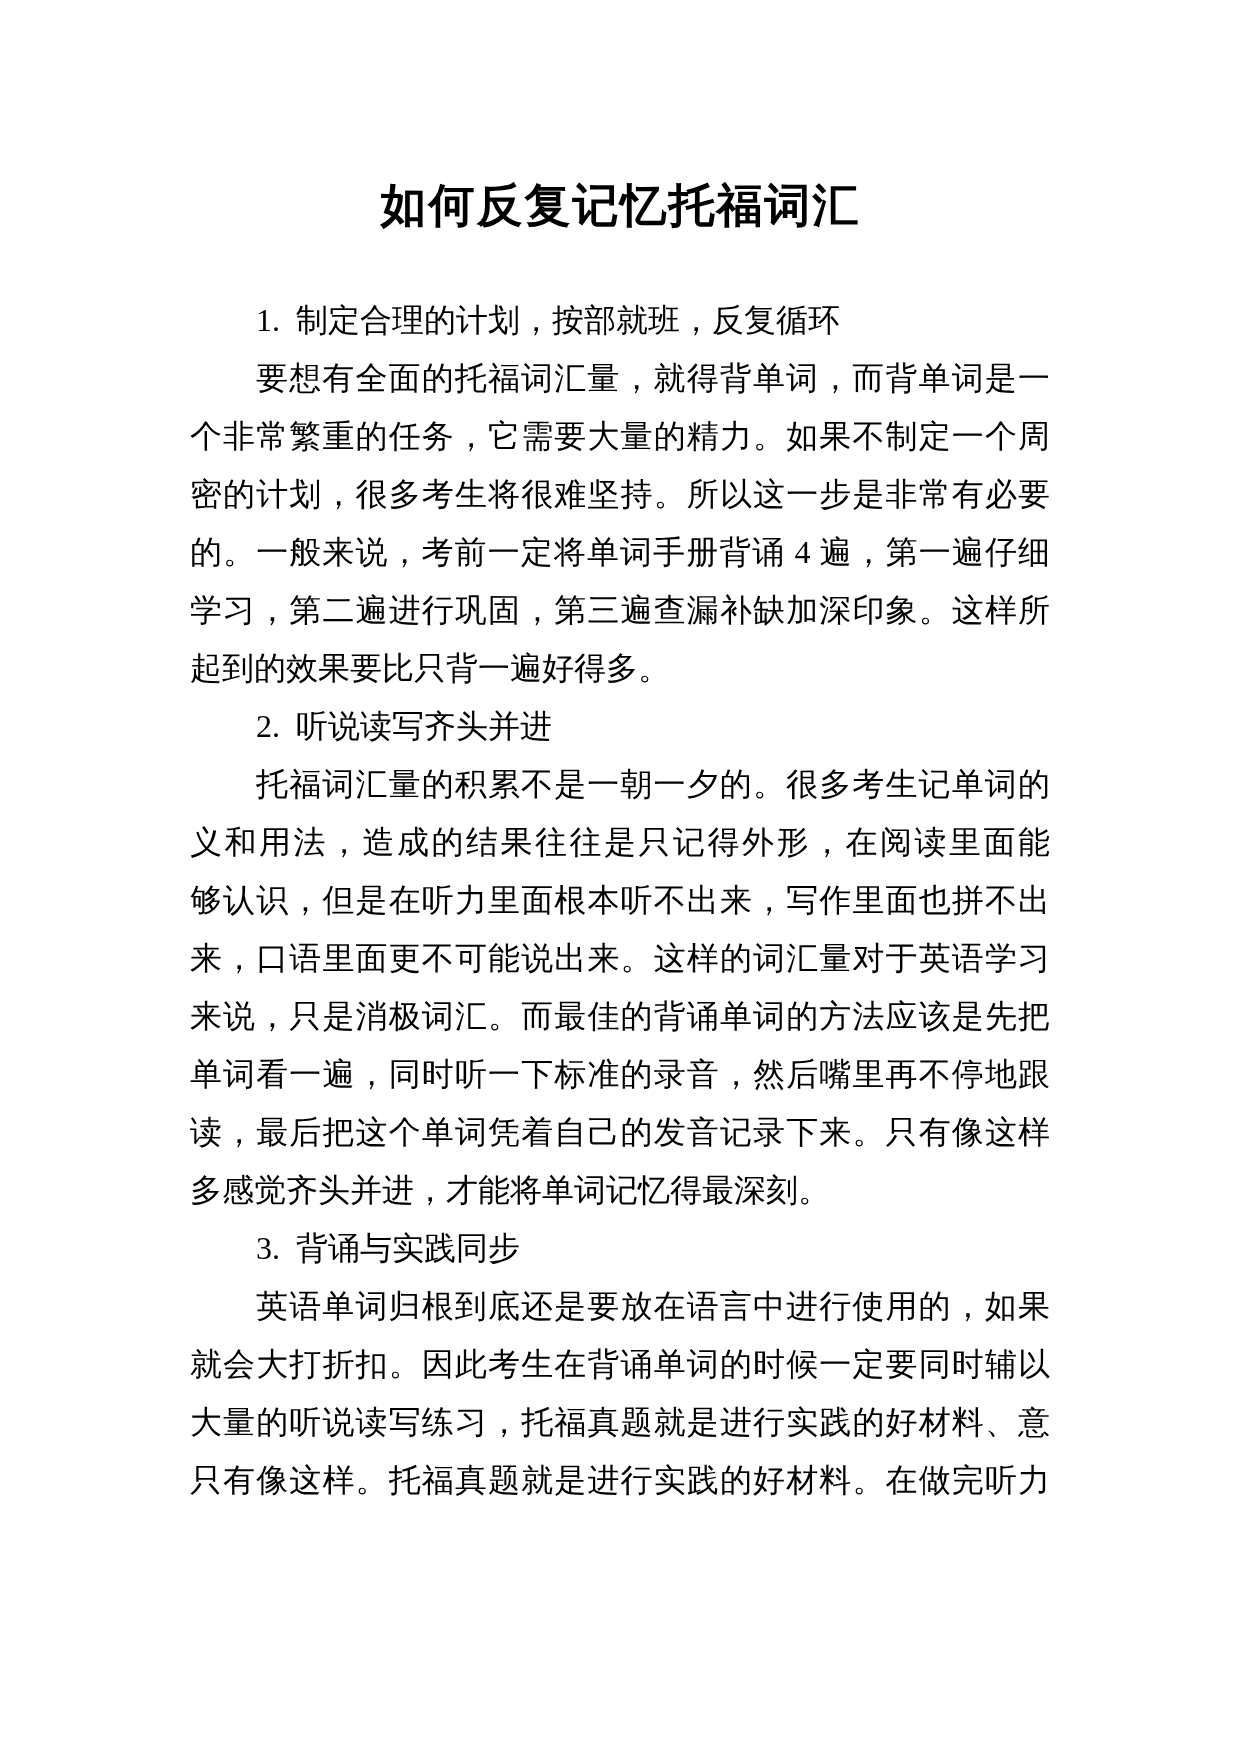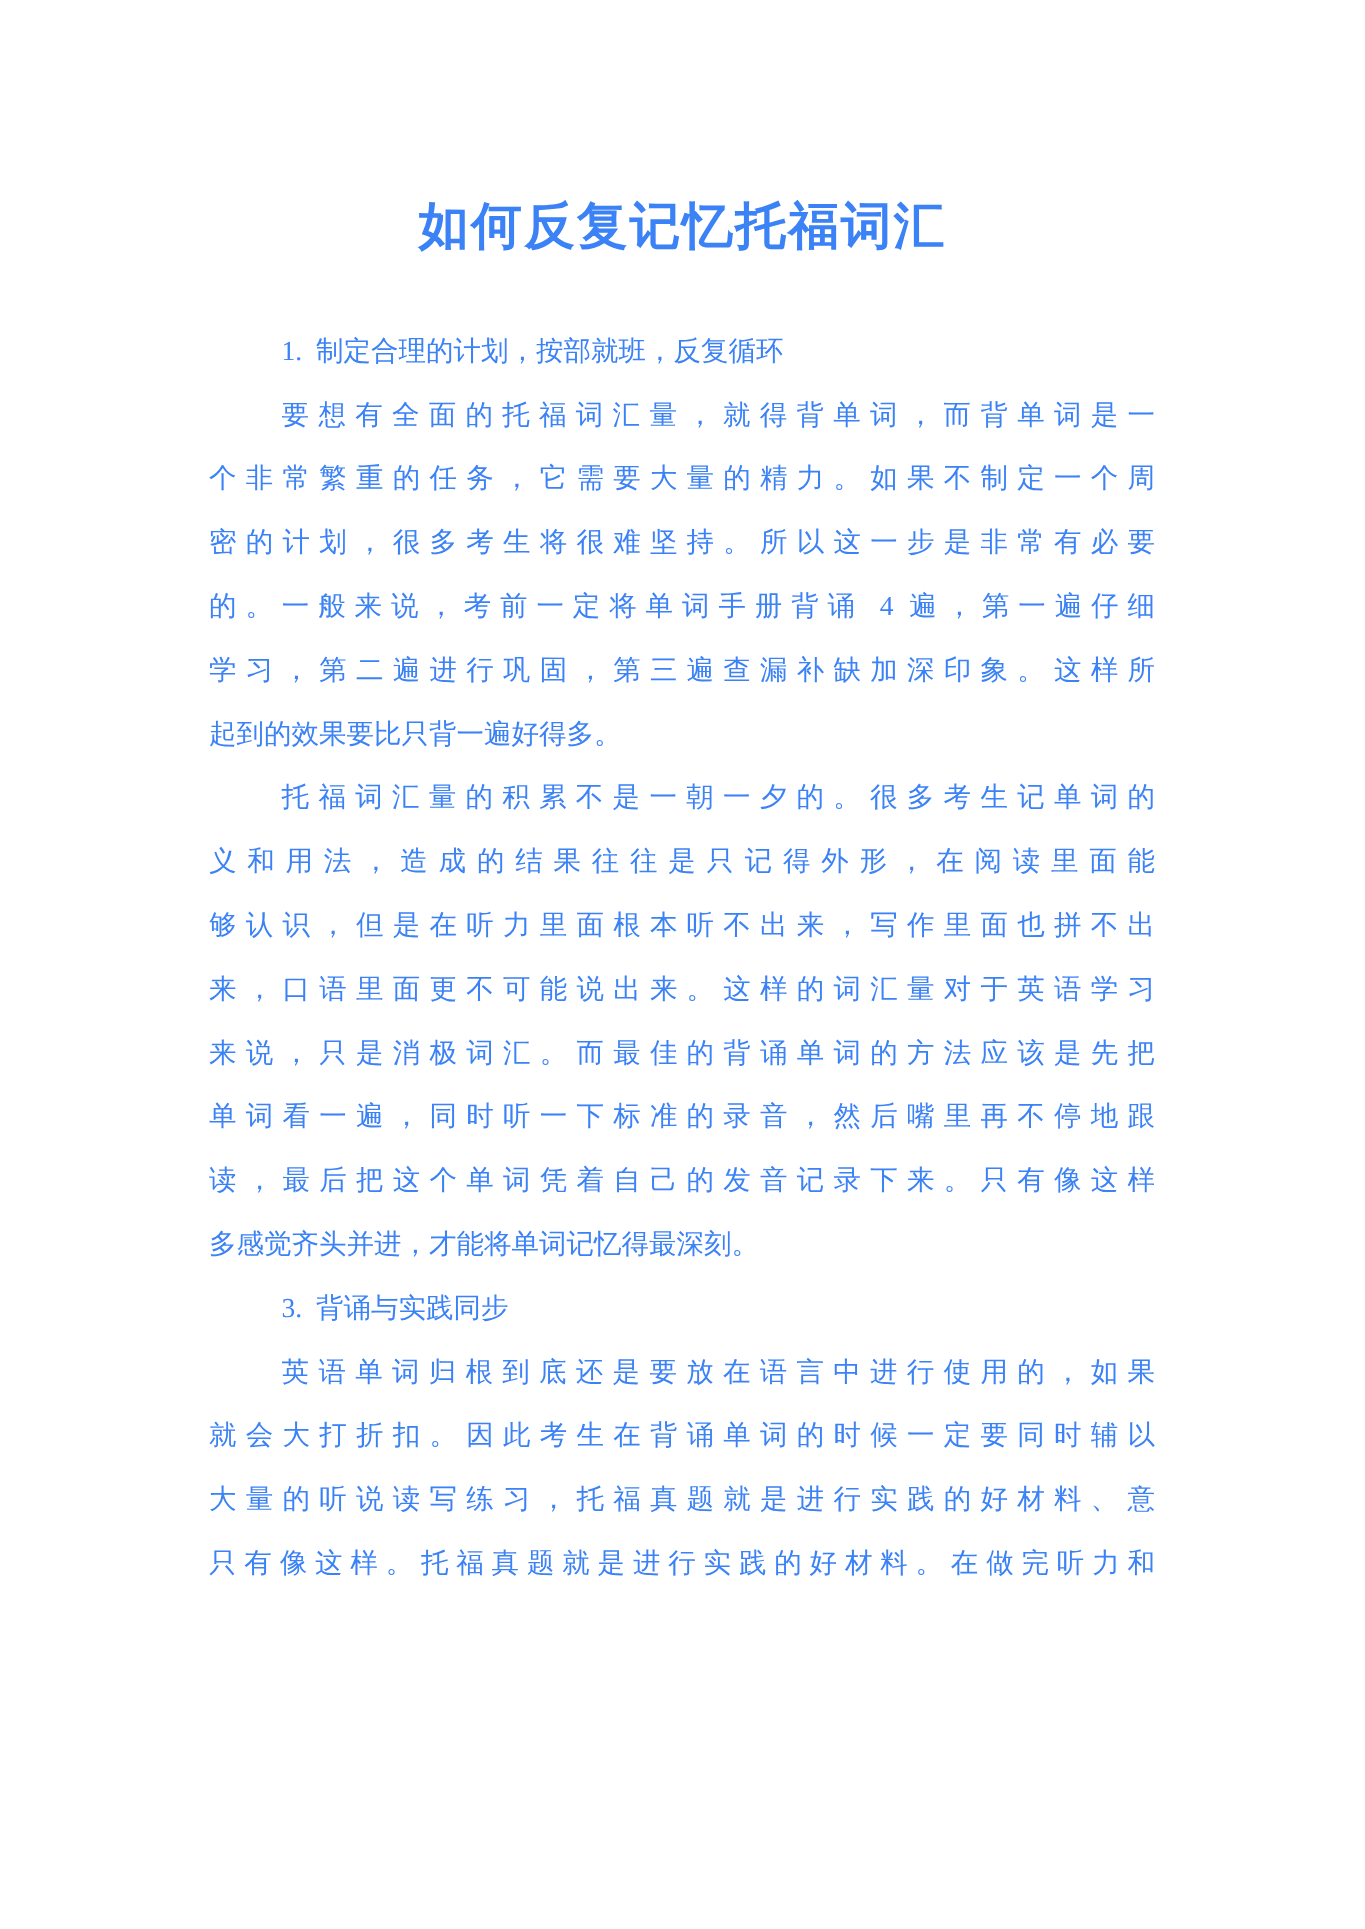--- a/index.html
+++ b/index.html
@@ -31,47 +31,48 @@
   }
   .doc-lines {
     position: absolute;
     left: 190px;
     top: 291px;
     width: 860px;
   }
   .line {
     height: 58px;
     line-height: 58px;
-    font-size: 25px;
+    font-size: 32px;
     white-space: nowrap;
     overflow: hidden;
     text-align: left;
   }
   .line.indent {
     padding-left: 66px;
   }
   .line.fill {
     white-space: normal;
     text-align: justify;
     text-align-last: justify;
   }
 </style>
 </head>
 <body>
 
-<div class="page" style="background: rgb(255, 255, 255); color: #3b82f6;">
+<div class="page" style="background: rgb(255, 255, 255); color: #000000;">
   <h1 class="doc-title">如何反复记忆托福词汇</h1>
   <div class="doc-lines">
       <div class="line indent">1.&nbsp;&nbsp;制定合理的计划，按部就班，反复循环</div>
       <div class="line indent fill">要想有全面的托福词汇量，就得背单词，而背单词是一</div>
       <div class="line fill">个非常繁重的任务，它需要大量的精力。如果不制定一个周</div>
       <div class="line fill">密的计划，很多考生将很难坚持。所以这一步是非常有必要</div>
       <div class="line fill">的。一般来说，考前一定将单词手册背诵 4 遍，第一遍仔细</div>
       <div class="line fill">学习，第二遍进行巩固，第三遍查漏补缺加深印象。这样所</div>
       <div class="line">起到的效果要比只背一遍好得多。</div>
+      <div class="line indent">2.&nbsp;&nbsp;听说读写齐头并进</div>
       <div class="line indent fill">托福词汇量的积累不是一朝一夕的。很多考生记单词的</div>
       <div class="line fill">义和用法，造成的结果往往是只记得外形，在阅读里面能</div>
       <div class="line fill">够认识，但是在听力里面根本听不出来，写作里面也拼不出</div>
       <div class="line fill">来，口语里面更不可能说出来。这样的词汇量对于英语学习</div>
       <div class="line fill">来说，只是消极词汇。而最佳的背诵单词的方法应该是先把</div>
       <div class="line fill">单词看一遍，同时听一下标准的录音，然后嘴里再不停地跟</div>
       <div class="line fill">读，最后把这个单词凭着自己的发音记录下来。只有像这样</div>
       <div class="line">多感觉齐头并进，才能将单词记忆得最深刻。</div>
       <div class="line indent">3.&nbsp;&nbsp;背诵与实践同步</div>
       <div class="line indent fill">英语单词归根到底还是要放在语言中进行使用的，如果</div>

